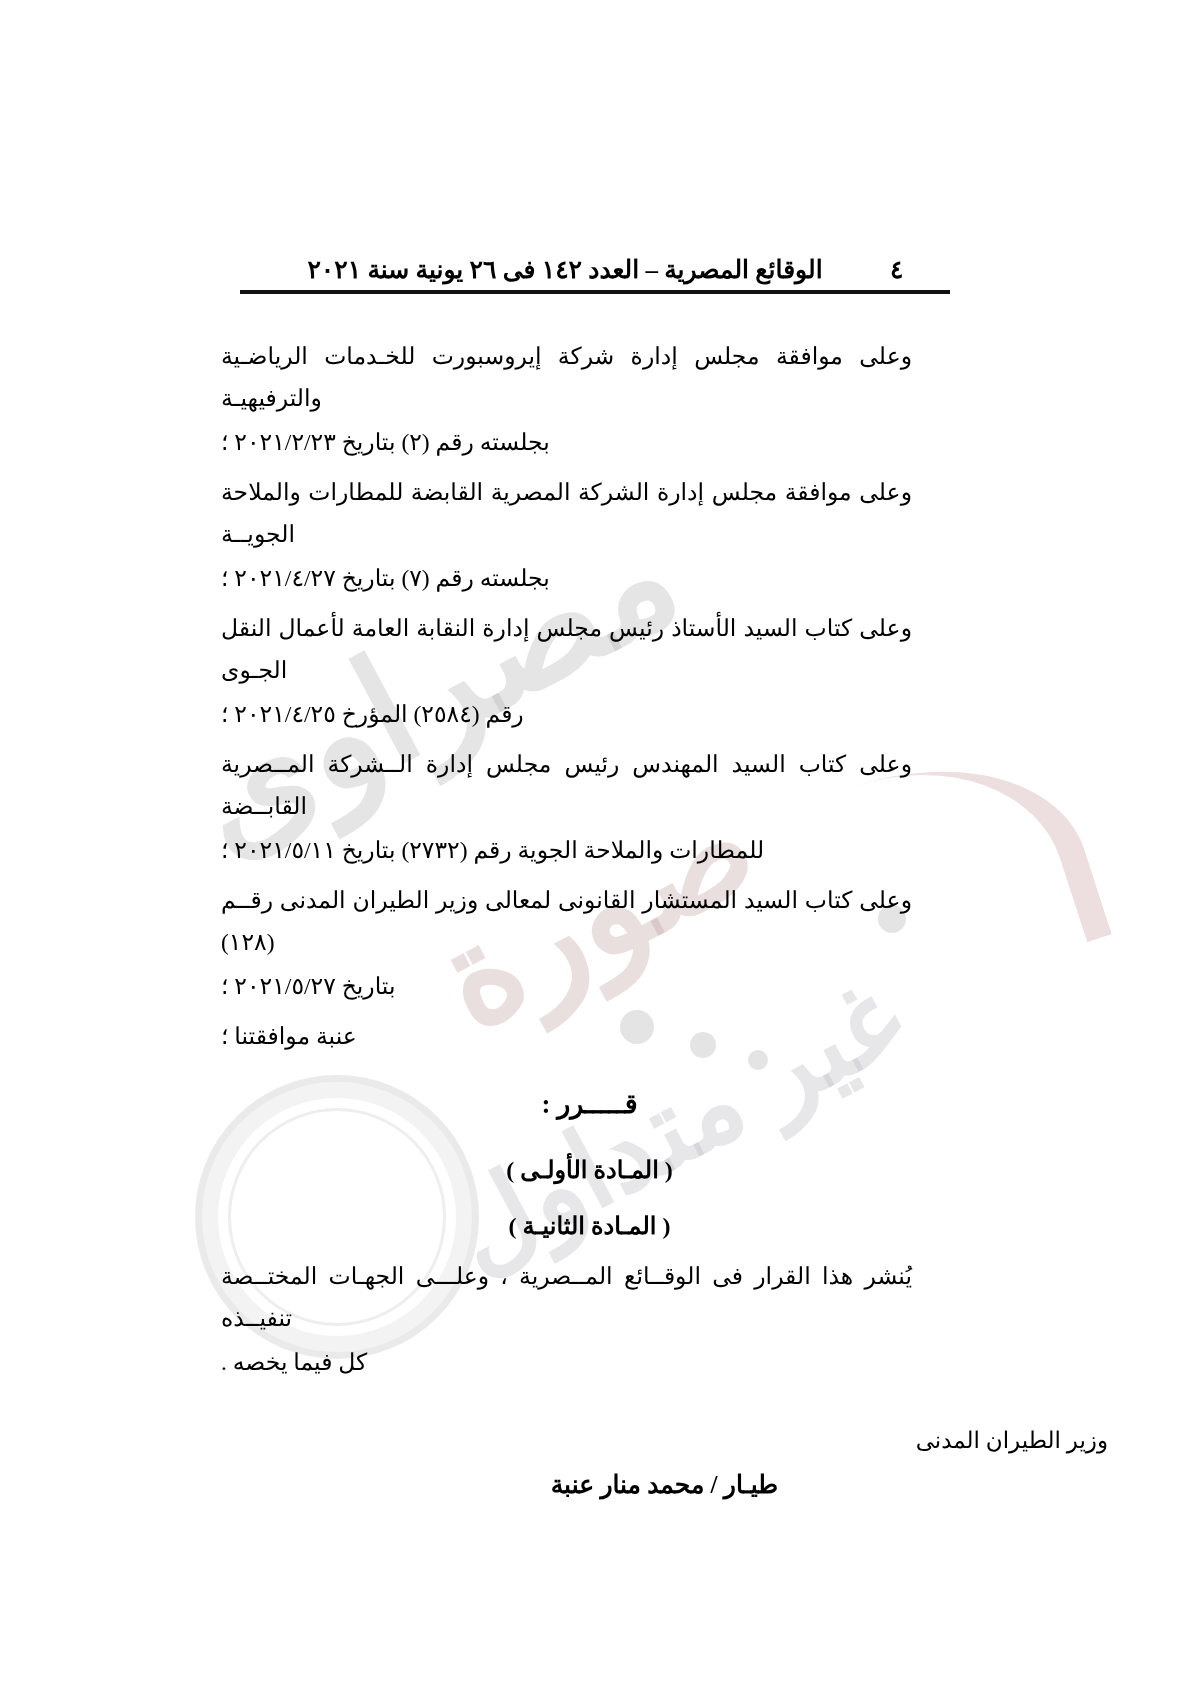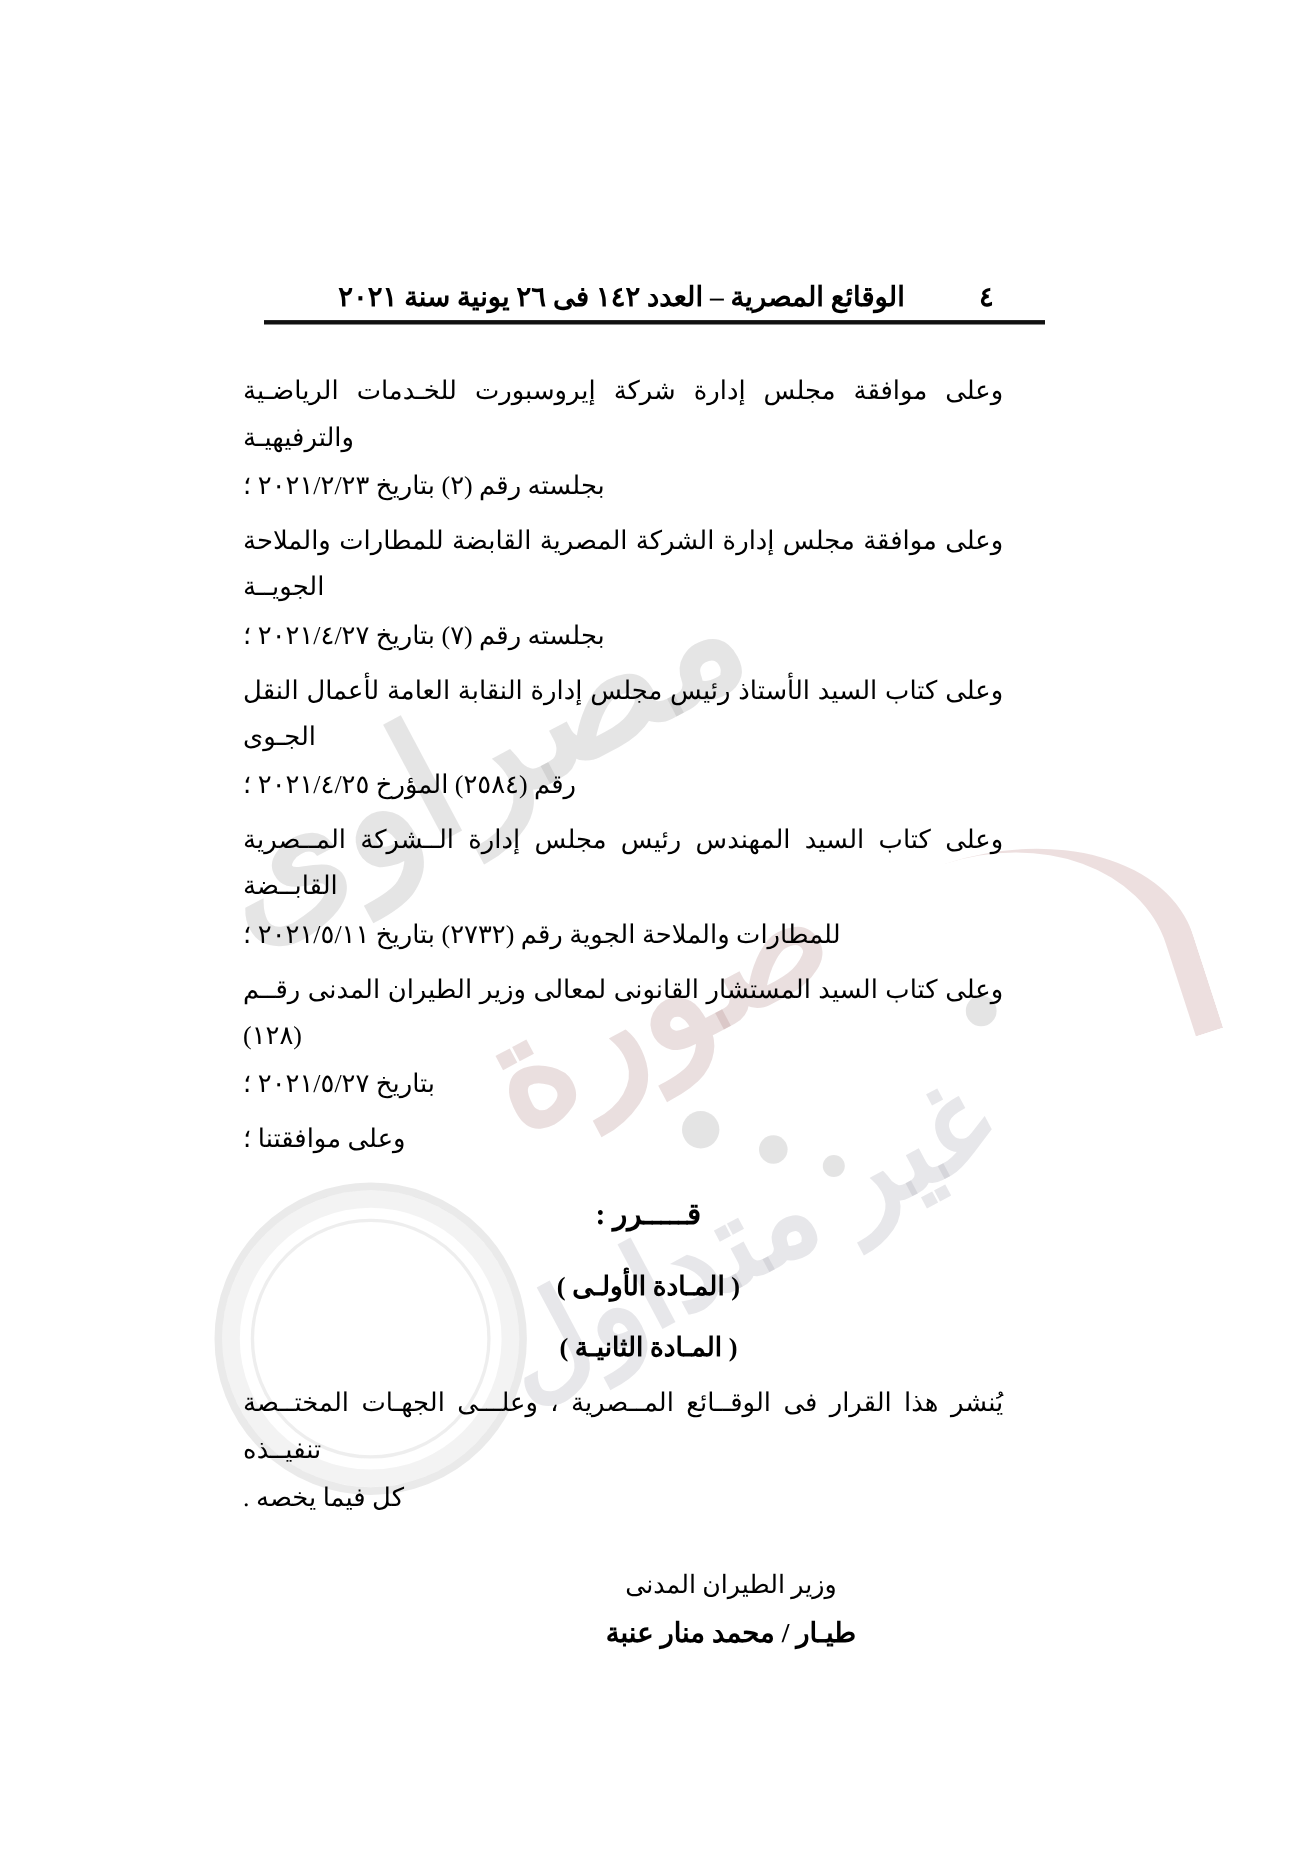--- a/index.html
+++ b/index.html
@@ -172,20 +172,21 @@
   }
   .sign {
     margin-top: 44px;
     text-align: center;
     direction: rtl;
   }
   .sign-line1 {
     font-size: 23px;
     margin-bottom: 16px;
     margin-right: -150px;
+    text-align: right;
   }
   .sign-line2 {
     font-size: 25px;
     font-weight: 700;
     margin-right: -150px;
   }
 </style>
 </head>
 <body>
 
@@ -234,21 +235,21 @@
         <p class="para indent">وعلى كتاب السيد المهندس رئيس مجلس إدارة الــشركة المــصرية القابــضة</p>
         <p class="para tail">للمطارات والملاحة الجوية رقم (٢٧٣٢) بتاريخ ٢٠٢١/٥/١١ ؛</p>
       </div>
 
       <div class="block">
         <p class="para indent">وعلى كتاب السيد المستشار القانونى لمعالى وزير الطيران المدنى رقــم (١٢٨)</p>
         <p class="para tail">بتاريخ ٢٠٢١/٥/٢٧ ؛</p>
       </div>
 
       <div class="block">
-        <p class="para tail">وعلى موافقتنا ؛</p>
+        <p class="para tail">عنبة موافقتنا ؛</p>
       </div>
 
       <p class="para center decision-word">قـــــرر :</p>
 
       <p class="para center article-head">( المـادة الأولـى )</p>
 
       <p class="para center article-head">( المـادة الثانيـة )</p>
       <div class="block">
         <p class="para indent">يُنشر هذا القرار فى الوقــائع المــصرية ، وعلـــى الجهـات المختــصة تنفيــذه</p>
         <p class="para tail">كل فيما يخصه .</p>

